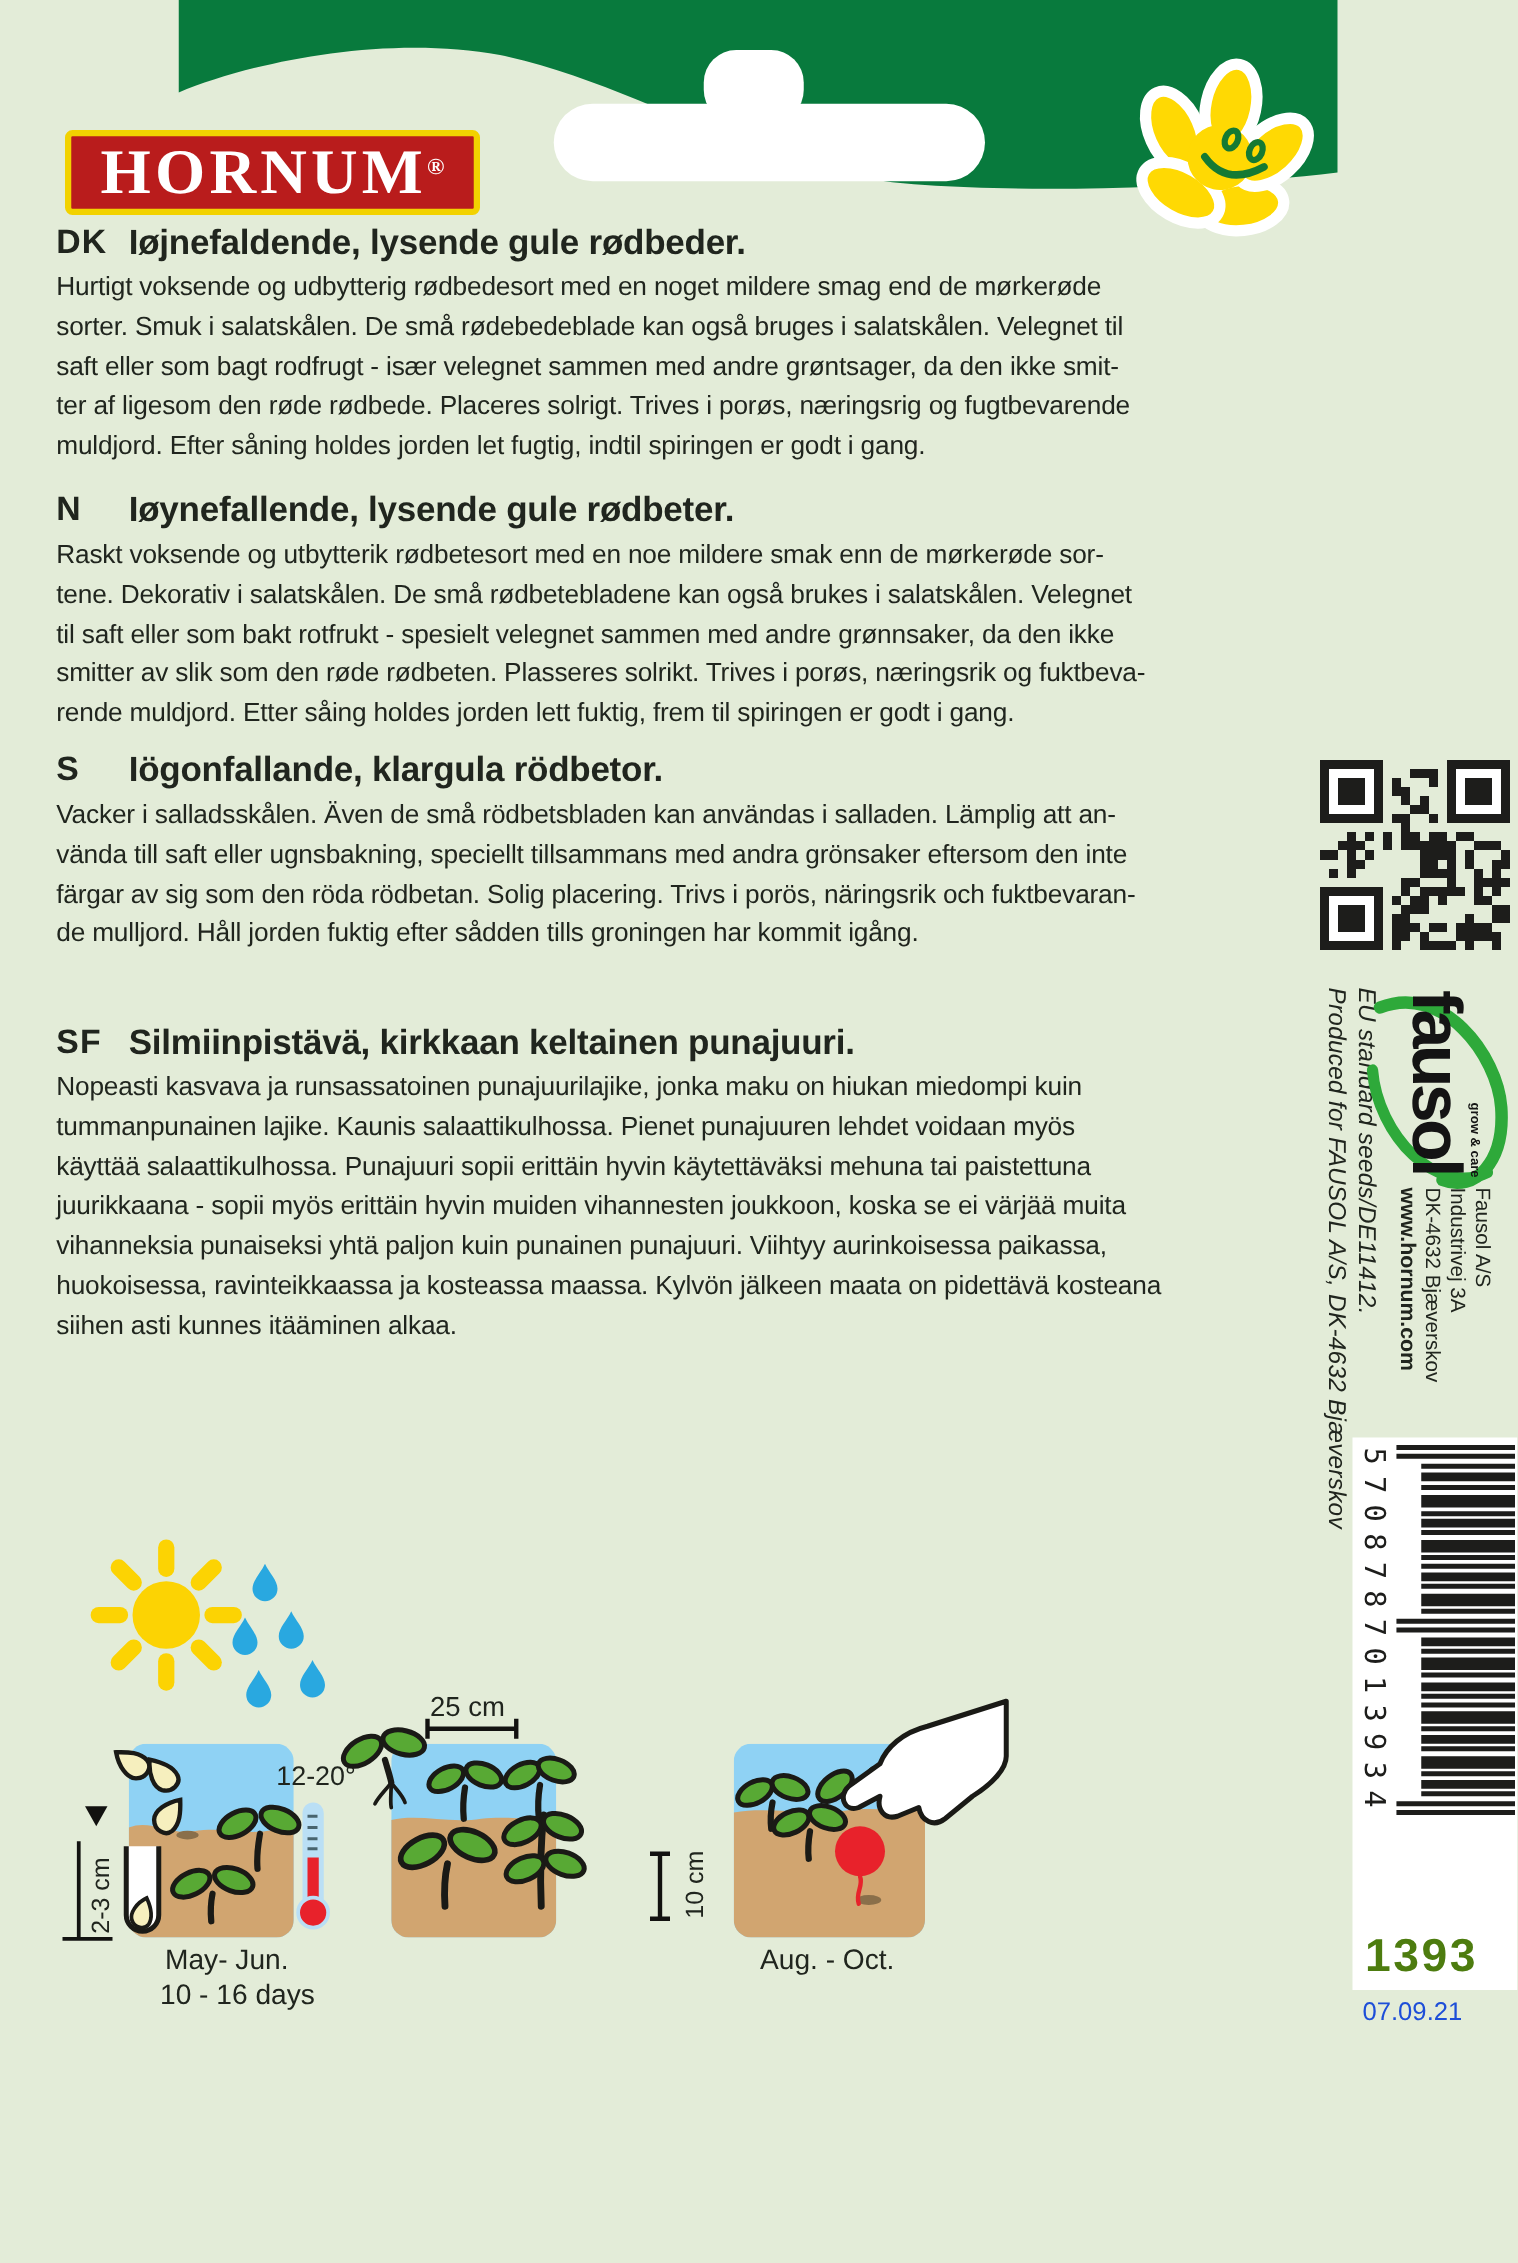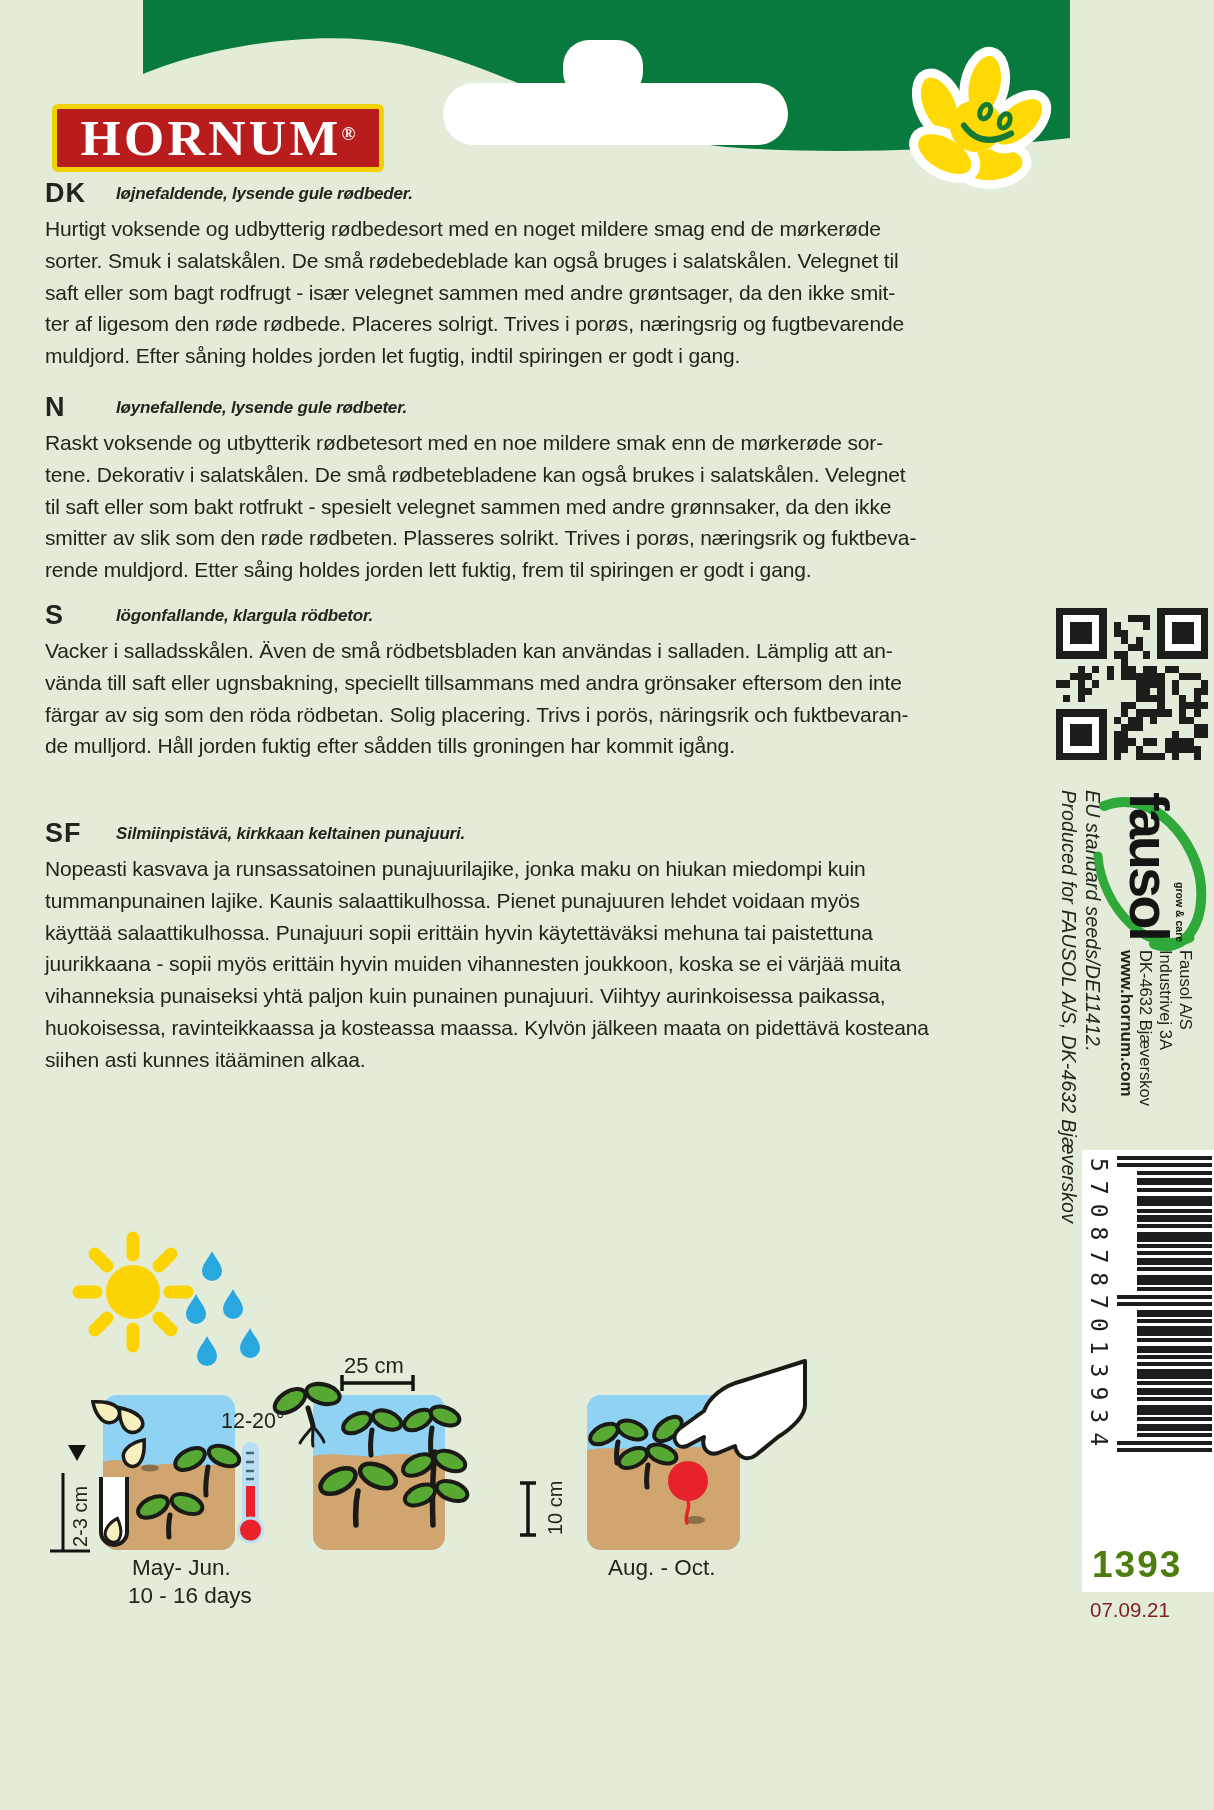--- a/index.html
+++ b/index.html
@@ -20,43 +20,43 @@
     display:flex;align-items:center;justify-content:center;
   }
   .brand-text{
     font-family:"Liberation Serif",serif;font-weight:bold;
     font-size:47px;color:#ffffff;letter-spacing:3px;
     transform:scale(1.10,1.08);white-space:nowrap;
   }
   .brand-reg{font-size:17px;vertical-align:14px;letter-spacing:0;}
   
   .sec{position:absolute;left:45px;width:890px;}
-  .sec-head{display:flex;align-items:center;margin:0 0 4px 0;}
+  .sec-head{display:flex;align-items:flex-start;margin:0 0 4px 0;}
   .sec-code{font-weight:bold;font-size:27px;width:58px;flex:none;letter-spacing:1px;}
-  .sec-title{font-weight:bold;font-style:italic;font-size:17px;letter-spacing:-0.2px;white-space:nowrap;margin-left:13px;}
+  .sec-title{font-weight:bold;font-size:28px;letter-spacing:-0.2px;white-space:nowrap;}
   .bline{font-size:21px;line-height:31.8px;white-space:nowrap;letter-spacing:-0.15px;}
   
   .rot{position:absolute;transform-origin:0 0;transform:rotate(90deg);white-space:nowrap;}
   .italrot{font-style:italic;font-size:19.5px;letter-spacing:0.2px;}
   .addr{font-size:16.5px;line-height:20px;font-style:normal;}
   .addr .web{font-weight:bold;font-size:17px;}
   .fausol-wrap{position:absolute;transform-origin:0 0;transform:rotate(90deg);
     left:1212px;top:786px;width:170px;height:122px;}
   .fausol-text{position:absolute;left:6px;top:30px;font-weight:bold;font-size:56px;
     letter-spacing:-3px;color:#141414;}
   .fausol-tag{position:absolute;left:96px;top:26px;font-weight:bold;font-size:10.5px;color:#141414;}
   
   .barcode-box{position:absolute;left:1082px;top:1150px;width:132px;height:442px;background:#ffffff;}
   .barcode-digits{
     position:absolute;left:1112px;top:1158px;
     transform-origin:0 0;transform:rotate(90deg);
     font-family:"DejaVu Sans Mono",monospace;font-size:23px;letter-spacing:9px;color:#1d1d1b;white-space:nowrap;
   }
   .item-number{position:absolute;left:1092px;top:1544px;font-weight:bold;font-size:37px;letter-spacing:2px;color:#4d7c0f;}
-  .pack-date{position:absolute;left:1090px;top:1598px;font-size:20.5px;color:#7f1d1d;}
+  .pack-date{position:absolute;left:1090px;top:1598px;font-size:20.5px;color:#1d4ed8;}
   
   .svglabel{font-family:"Liberation Sans",sans-serif;fill:#20251e;}
 </style>
 </head>
 <body>
 
 <svg id="header-svg" width="1214" height="200" viewBox="0 0 1214 200">
   <path d="M143,0 H1070 V138 C960,151 830,154 740,148 C610,141 515,68 400,44 C308,27 200,50 143,74 Z" fill="#087a3d"></path>
   <g fill="#ffffff">
     <rect x="563" y="40" width="80" height="58" rx="26"></rect>

